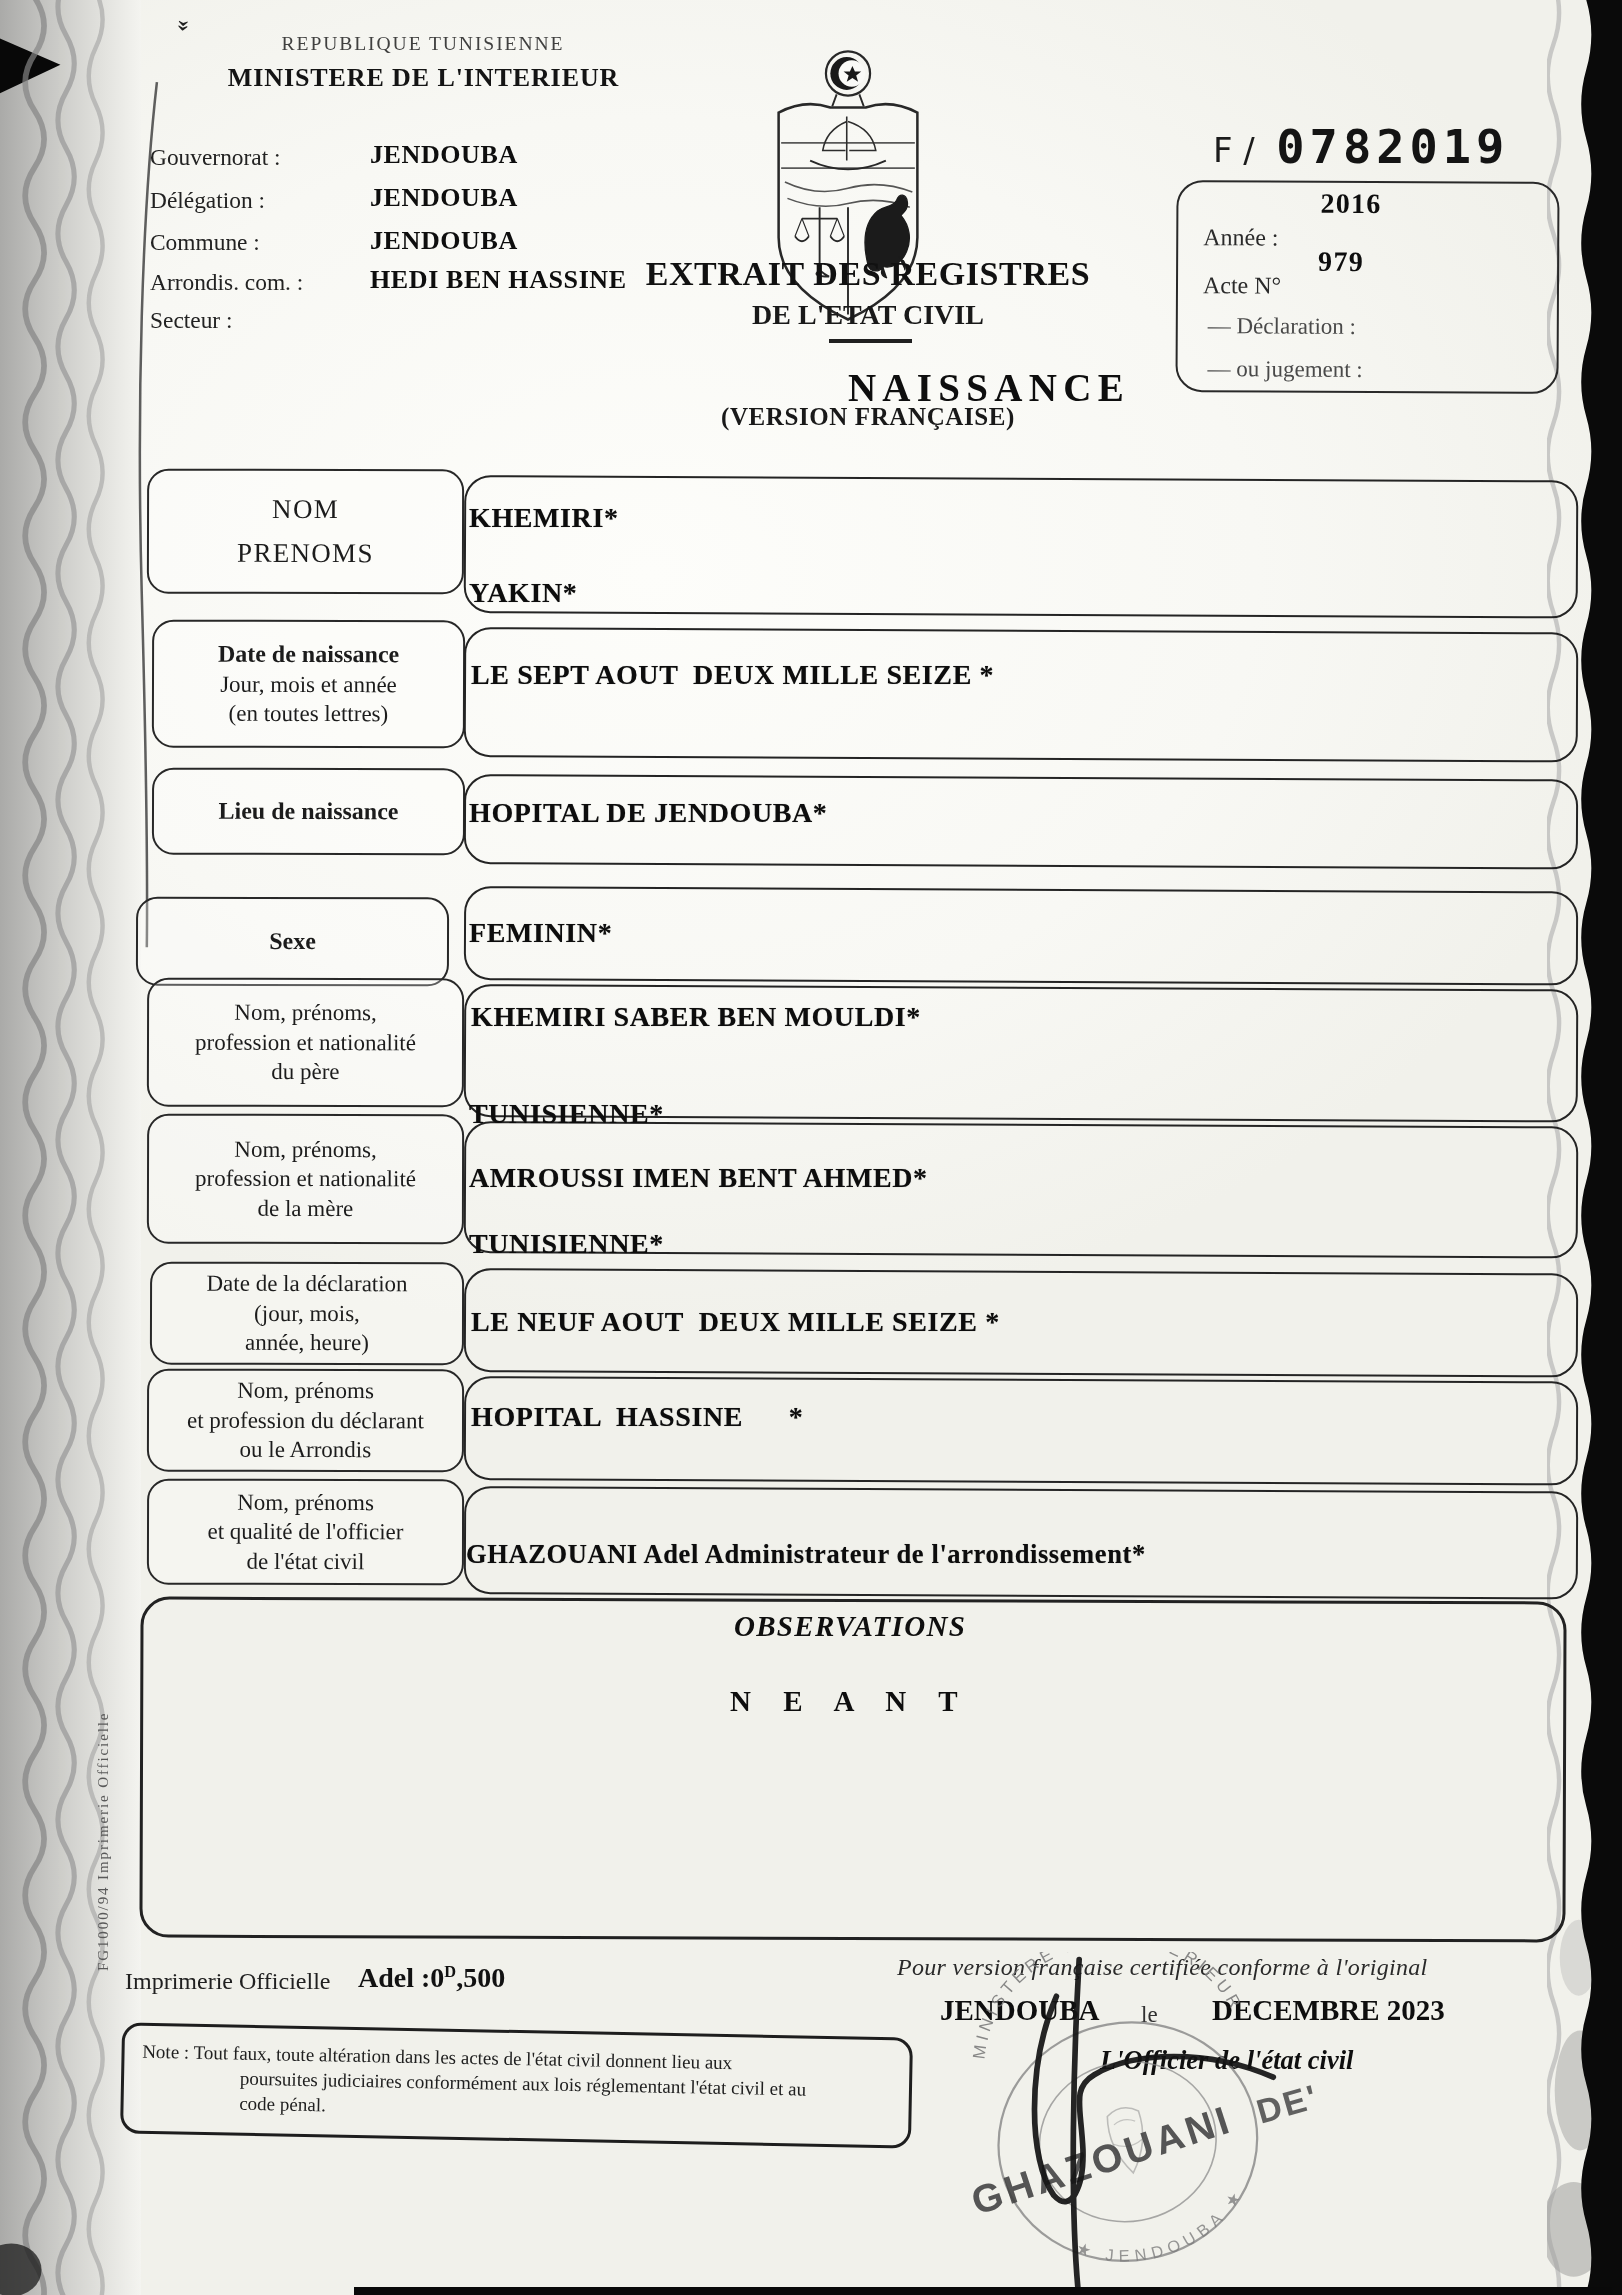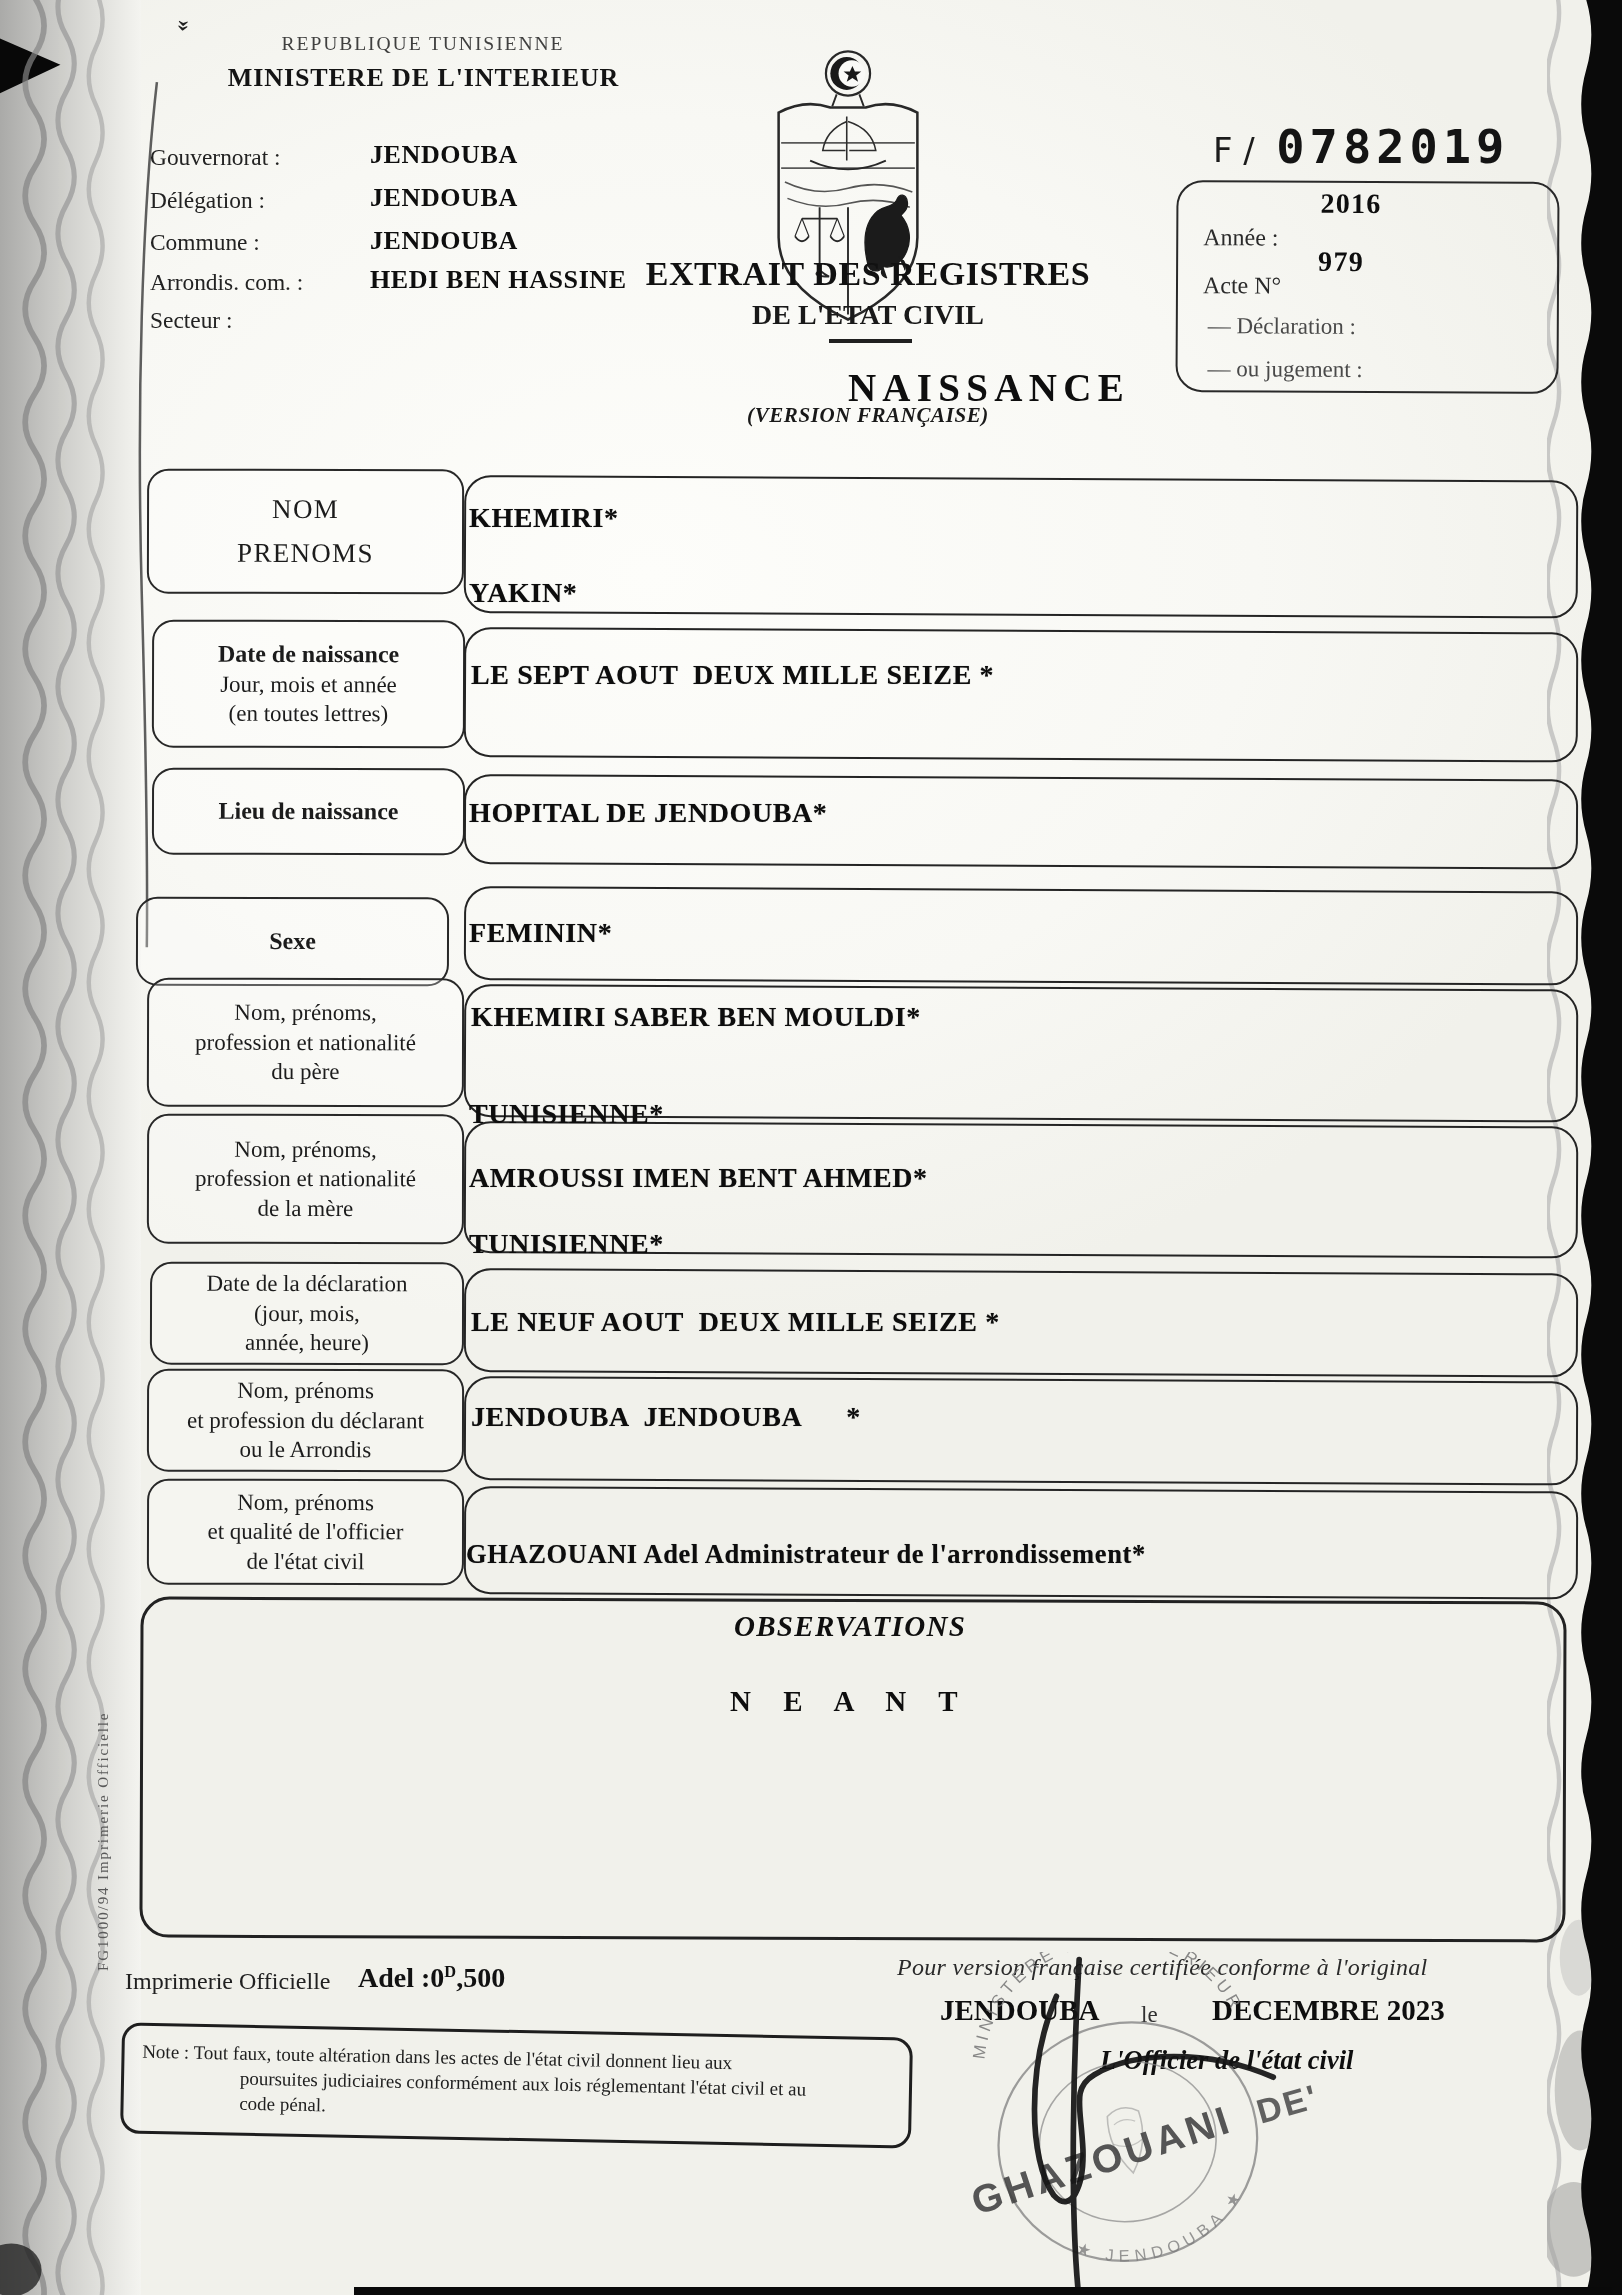--- a/index.html
+++ b/index.html
@@ -22,21 +22,21 @@
   .serial-number{font-family:"DejaVu Sans Mono",monospace;font-size:47px;font-weight:700;letter-spacing:5px;color:#161616;}
   .acte-box{position:absolute;left:1176px;top:181px;width:379px;height:208px;
     border:2.5px solid #2b2b2b;border-radius:26.5px;transform:rotate(.3deg);}
   .acte-box .lab{position:absolute;font-size:24px;color:#2c2c2c;}
   .acte-box .v{position:absolute;font-size:28px;font-weight:700;letter-spacing:1.3px;color:#101010;}
   .acte-box .dim{color:#4a4a4a;font-size:23px;}
   
   .t1{font-size:34px;font-weight:700;letter-spacing:0.6px;color:#131313;}
   .t2{font-size:28px;font-weight:700;color:#1b1b1b;}
   .t3{font-size:39px;font-weight:700;letter-spacing:6.3px;color:#101010;}
-  .t4{font-size:21px;font-style:italic;font-weight:700;letter-spacing:0.6px;color:#1b1b1b;text-align:center;}
+  .t4{font-size:25px;font-weight:700;letter-spacing:0.6px;color:#1b1b1b;text-align:center;}
   .rule{position:absolute;background:#222;}
   
   .lbox{position:absolute;border:2.5px solid #2a2a2a;border-radius:21.5px;
     display:flex;flex-direction:column;align-items:center;justify-content:center;
     text-align:center;transform:rotate(.15deg);background:rgba(255,255,255,.25);}
   .vbox{position:absolute;border:2.5px solid #262626;border-radius:26.5px;
     transform:rotate(.28deg);transform-origin:left center;}
   .ll{font-size:23px;line-height:1.28;color:#1e1e1e;}
   .ll.b{font-weight:700;font-size:24px;}
   .ll.big{font-size:27px;letter-spacing:1.3px;line-height:1.6;}
@@ -199,21 +199,21 @@
   <div class="val" style="left:469px;top:502px;">KHEMIRI*</div>
   <div class="val" style="left:469px;top:577px;">YAKIN*</div>
   <div class="val" style="left:471px;top:659px;">LE SEPT AOUT  DEUX MILLE SEIZE *</div>
   <div class="val" style="left:469px;top:797px;">HOPITAL DE JENDOUBA*</div>
   <div class="val" style="left:469px;top:917px;">FEMININ*</div>
   <div class="val" style="left:471px;top:1001px;">KHEMIRI SABER BEN MOULDI*</div>
   <div class="val" style="left:469px;top:1098px;">TUNISIENNE*</div>
   <div class="val" style="left:469px;top:1162px;">AMROUSSI IMEN BENT AHMED*</div>
   <div class="val" style="left:469px;top:1228px;">TUNISIENNE*</div>
   <div class="val" style="left:471px;top:1306px;">LE NEUF AOUT  DEUX MILLE SEIZE *</div>
-  <div class="val" style="left:471px;top:1401px;">JENDOUBA  JENDOUBA      *</div>
+  <div class="val" style="left:471px;top:1401px;">HOPITAL  HASSINE      *</div>
   <div class="val" style="left:466px;top:1539px;font-size:26.5px;">GHAZOUANI Adel Administrateur de l'arrondissement*</div>
 
   <div class="obox"></div>
   <div class="abs ctr oheading" style="left:140px;top:1610px;width:1420px;">OBSERVATIONS</div>
   <div class="abs ctr oneant" style="left:140px;top:1685px;width:1420px;">N E A N T</div>
 
   <div class="vtext">FG1000/94   Imprimerie Officielle</div>
 
   <div class="abs f-printer" style="left:125px;top:1968px;">Imprimerie Officielle</div>
   <div class="abs f-price" style="left:358px;top:1962px;">

